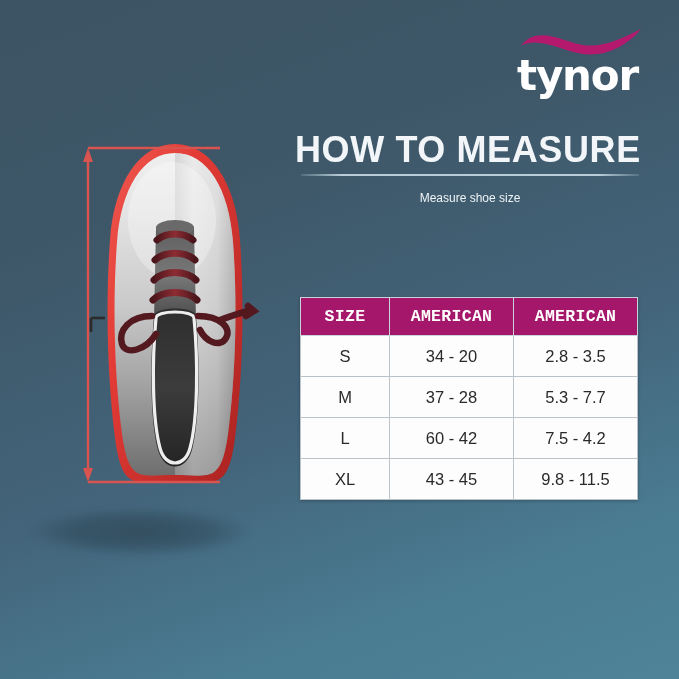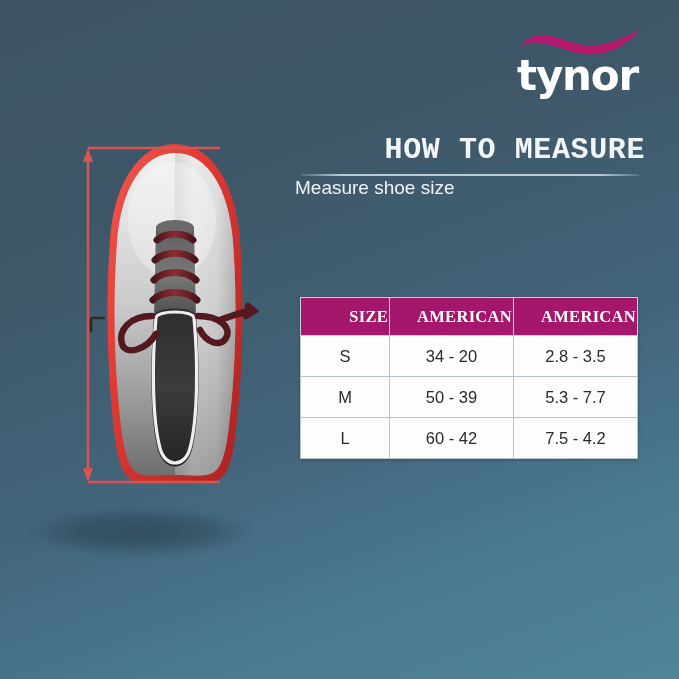--- a/index.html
+++ b/index.html
@@ -53,36 +53,38 @@
 
   
   #title-area {
     position: absolute;
     left: 295px;
     top: 132px;
     width: 350px;
   }
   #main-title {
     color: #f2f6f8;
-    font-size: 30px;
+    font-size: 36px;
     font-weight: bold;
     letter-spacing: 0.6px;
-    text-align: right;
+    text-align: left;
     line-height: 36px;
-    font-family: Liberation Mono, monospace;
+    font-family: Liberation Sans, sans-serif;
   }
   #title-divider {
     margin: 6px auto 0 auto;
     width: 338px;
     height: 2px;
     background: linear-gradient(90deg, rgba(205,225,235,0.15) 0%, rgba(205,225,235,0.85) 12%, rgba(205,225,235,0.85) 88%, rgba(205,225,235,0.15) 100%);
   }
   #subtitle {
+    margin-top: 10px;
     color: #eef4f7;
-    font-size: 19px;
+    font-size: 12px;
+    text-align: center;
     line-height: 24px;
     font-family: "Liberation Sans", sans-serif;
   }
 
   
   #size-table-wrap {
     position: absolute;
     left: 300px;
     top: 297px;
     width: 337px;
@@ -94,22 +96,21 @@
     box-shadow: 0 1px 3px rgba(0,0,0,0.25);
   }
   #size-table th {
     background: #a4176b;
     color: #ffffff;
     font-size: 16.5px;
     font-weight: bold;
     letter-spacing: 0.3px;
     height: 35px;
     border: 1px solid #c9d4da;
-    font-family: Liberation Serif, serif;
-    text-align: right;
+    font-family: Liberation Mono, monospace;
   }
   #size-table td {
     background: #fdfdfd;
     color: #2a2a2a;
     font-size: 16.5px;
     text-align: center;
     height: 38px;
     border: 1px solid #b9c3c9;
     font-family: "Liberation Sans", sans-serif;
   }
@@ -284,25 +285,30 @@
         </tr>
       </thead>
       <tbody>
         <tr>
           <td>S</td>
           <td>34 - 20</td>
           <td>2.8 - 3.5</td>
         </tr>
         <tr>
           <td>M</td>
-          <td>50 - 39</td>
+          <td>37 - 28</td>
           <td>5.3 - 7.7</td>
         </tr>
         <tr>
           <td>L</td>
           <td>60 - 42</td>
           <td>7.5 - 4.2</td>
         </tr>
+        <tr>
+          <td>XL</td>
+          <td>43 - 45</td>
+          <td>9.8 - 11.5</td>
+        </tr>
       </tbody>
     </table>
   </div>
 
 </div>
 
 </body></html>

